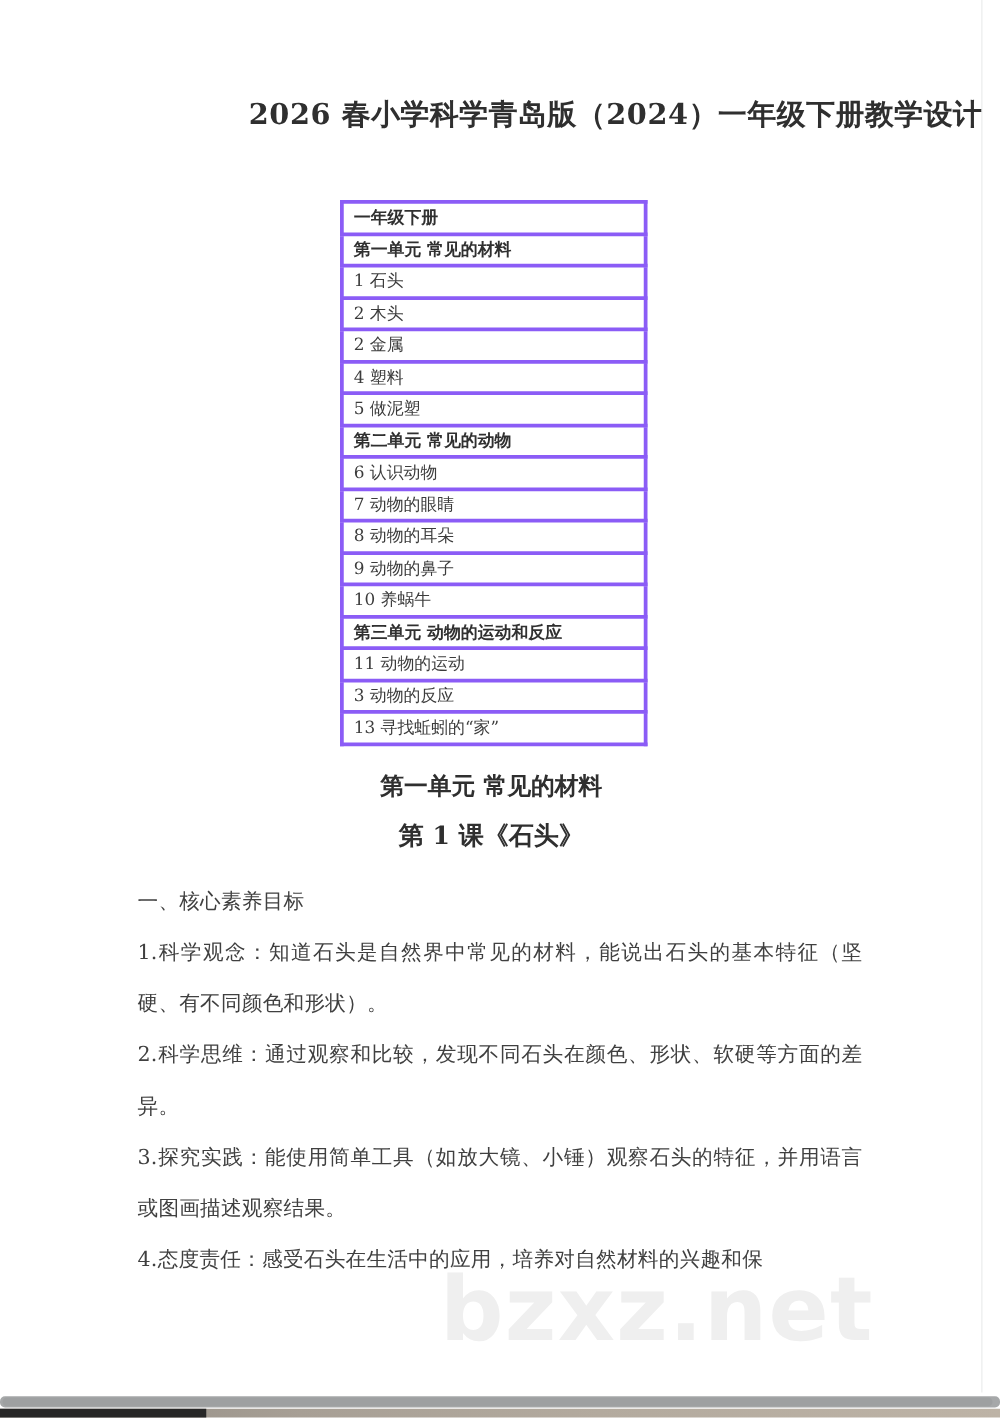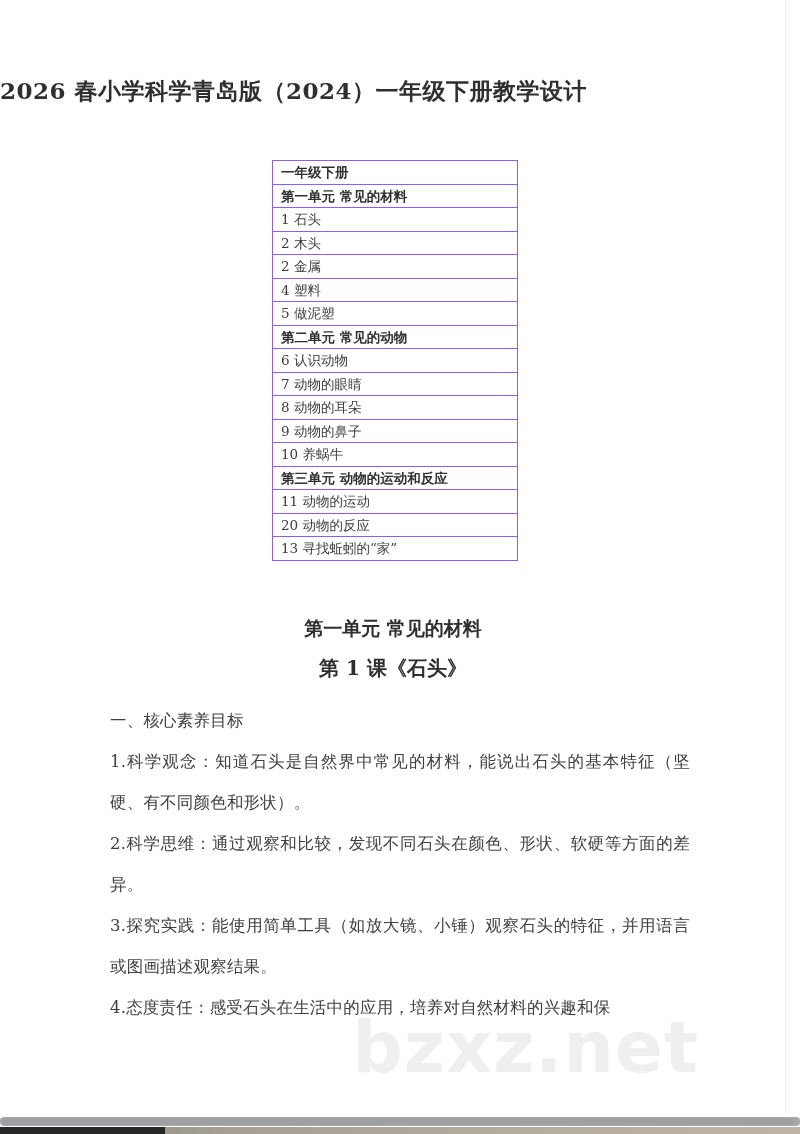--- a/index.html
+++ b/index.html
@@ -43,39 +43,39 @@
     pointer-events: none;
     z-index: 5;
   }
 
   
   #doc-title {
     position: absolute;
     left: 0;
     top: 76px;
     width: 786px;
-    text-align: left;
+    text-align: right;
     font-size: 23px;
     font-weight: bold;
     color: #2f2f2f;
     letter-spacing: 0.5px;
     font-family: "DejaVu Serif", "Liberation Serif", serif;
   }
 
   
   #toc-table {
     position: absolute;
     left: 272px;
     top: 160px;
     width: 246px;
     border-collapse: collapse;
     table-layout: fixed;
   }
   #toc-table td {
-    border: 1px solid #8b5cf6;
+    border: 3px solid #8b5cf6;
     height: 22.5px;
     padding: 0 0 0 8px;
     font-size: 13.5px;
     line-height: 22.5px;
     color: #3c3c3c;
     white-space: nowrap;
     overflow: hidden;
     font-family: "DejaVu Serif", "Liberation Serif", serif;
   }
   #toc-table td.unit-row {
@@ -207,21 +207,21 @@
         <tr>
           <td>10  养蜗牛</td>
         </tr>
         <tr>
           <td class="unit-row">第三单元  动物的运动和反应</td>
         </tr>
         <tr>
           <td>11  动物的运动</td>
         </tr>
         <tr>
-          <td>20  动物的反应</td>
+          <td>3  动物的反应</td>
         </tr>
         <tr>
           <td>13  寻找蚯蚓的“家”</td>
         </tr>
       </tbody>
   </table>
 
   <div class="center-heading" id="unit-heading">第一单元  常见的材料</div>
   <div class="center-heading" id="lesson-heading">第 1 课《石头》</div>
 

